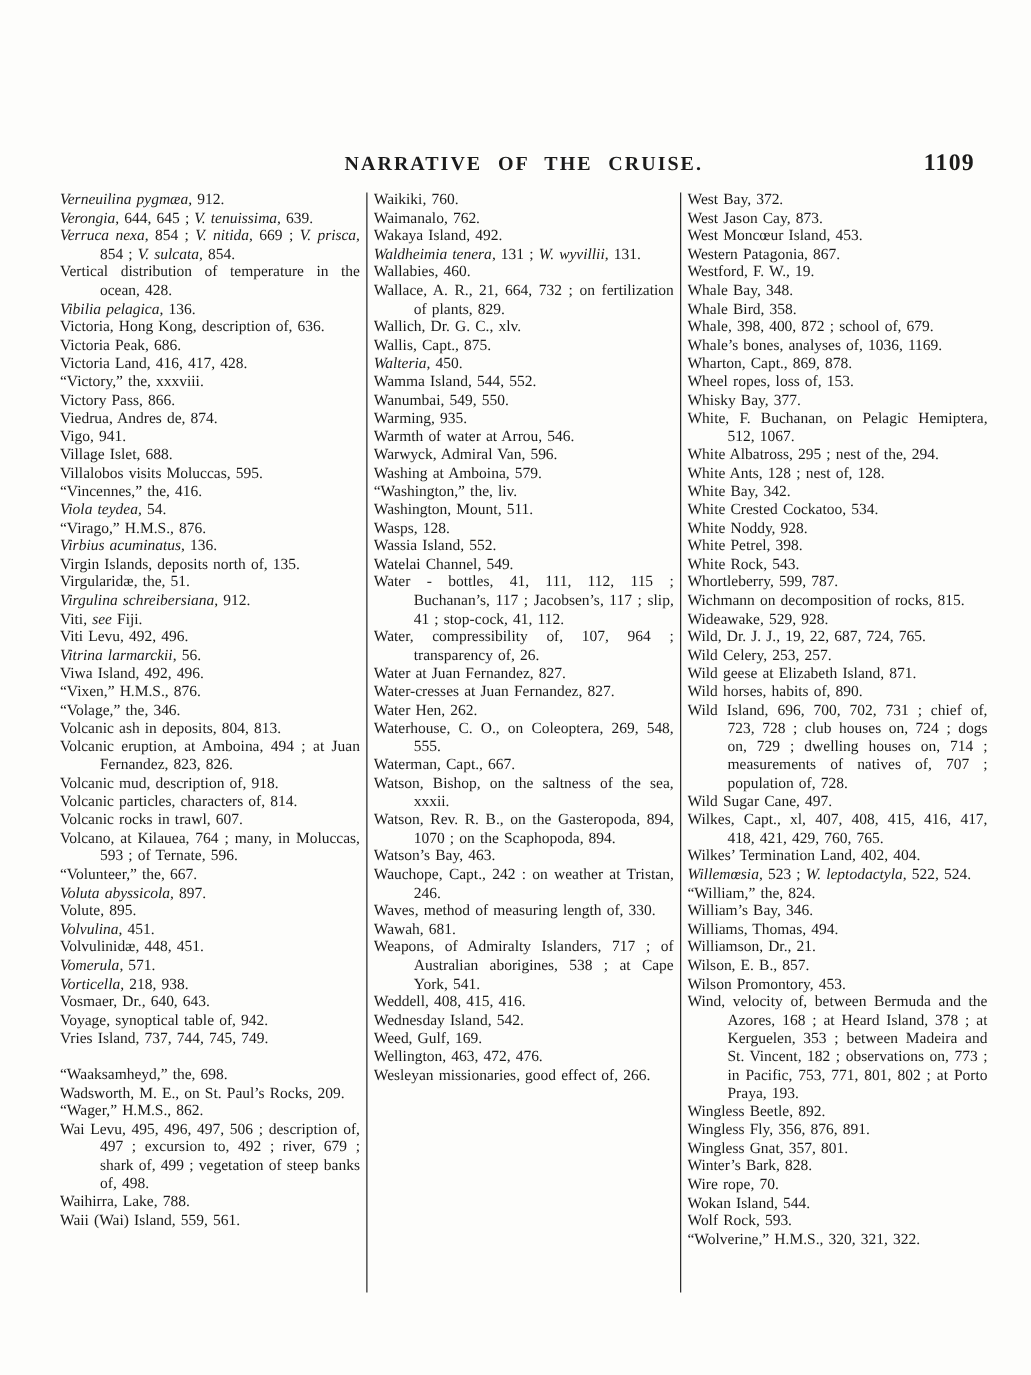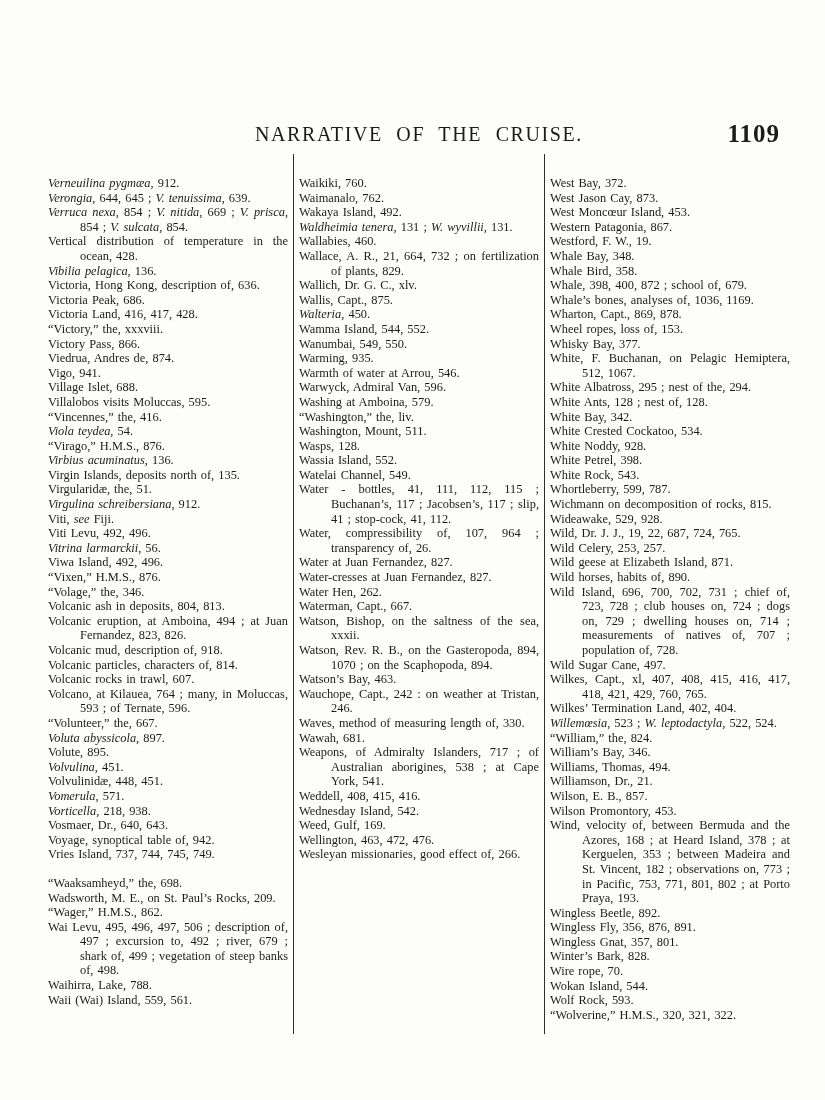--- a/index.html
+++ b/index.html
@@ -15,43 +15,42 @@
     color: #1b1b1b;
     background: #fdfdfb;
   }
   .header {
     position: absolute;
     top: 123px; left: 48px; width: 742px; height: 26px;
   }
   .header-title {
     position: absolute; left: 0; width: 742px;
     text-align: center;
-    font-weight: normal;
-    font-size: 20px;
+    font-weight: bold;
+    font-size: 16px;
     letter-spacing: 1.6px;
     word-spacing: 7px;
   }
   .page-number {
     position: absolute; right: 10px; top: -3px;
     font-weight: bold;
-    font-size: 25px;
+    font-size: 19px;
     letter-spacing: 1px;
     text-align: center;
   }
   .columns {
     position: absolute;
     top: 152px; left: 48px;
     width: 742px; height: 888px;
     display: flex;
   }
   .col {
     width: 240px;
     height: 100%;
     overflow: hidden;
-    margin-top: 24px;
   }
   .rule {
     width: 1px;
     height: 880px;
     background: #2e2e2e;
     margin: 2px 5px 0 5px;
     flex: none;
   }
   .entry {
     margin: 0;
@@ -145,20 +144,21 @@
         <p class="entry"><span>“Washington,” the, liv.</span></p>
         <p class="entry"><span>Washington, Mount, 511.</span></p>
         <p class="entry"><span>Wasps, 128.</span></p>
         <p class="entry"><span>Wassia Island, 552.</span></p>
         <p class="entry"><span>Watelai Channel, 549.</span></p>
         <p class="entry"><span>Water - bottles, 41, 111, 112, 115 ; Buchanan’s, 117 ; Jacobsen’s, 117 ; slip, 41 ; stop-cock, 41, 112.</span></p>
         <p class="entry"><span>Water, compressibility of, 107, 964 ; transparency of, 26.</span></p>
         <p class="entry"><span>Water at Juan Fernandez, 827.</span></p>
         <p class="entry"><span>Water-cresses at Juan Fernandez, 827.</span></p>
         <p class="entry"><span>Water Hen, 262.</span></p>
+        <p class="entry"><span>Waterhouse, C. O., on Coleoptera, 269, 548, 555.</span></p>
         <p class="entry"><span>Waterman, Capt., 667.</span></p>
         <p class="entry"><span>Watson, Bishop, on the saltness of the sea, xxxii.</span></p>
         <p class="entry"><span>Watson, Rev. R. B., on the Gasteropoda, 894, 1070 ; on the Scaphopoda, 894.</span></p>
         <p class="entry"><span>Watson’s Bay, 463.</span></p>
         <p class="entry"><span>Wauchope, Capt., 242 : on weather at Tristan, 246.</span></p>
         <p class="entry"><span>Waves, method of measuring length of, 330.</span></p>
         <p class="entry"><span>Wawah, 681.</span></p>
         <p class="entry"><span>Weapons, of Admiralty Islanders, 717 ; of Australian aborigines, 538 ; at Cape York, 541.</span></p>
         <p class="entry"><span>Weddell, 408, 415, 416.</span></p>
         <p class="entry"><span>Wednesday Island, 542.</span></p>

